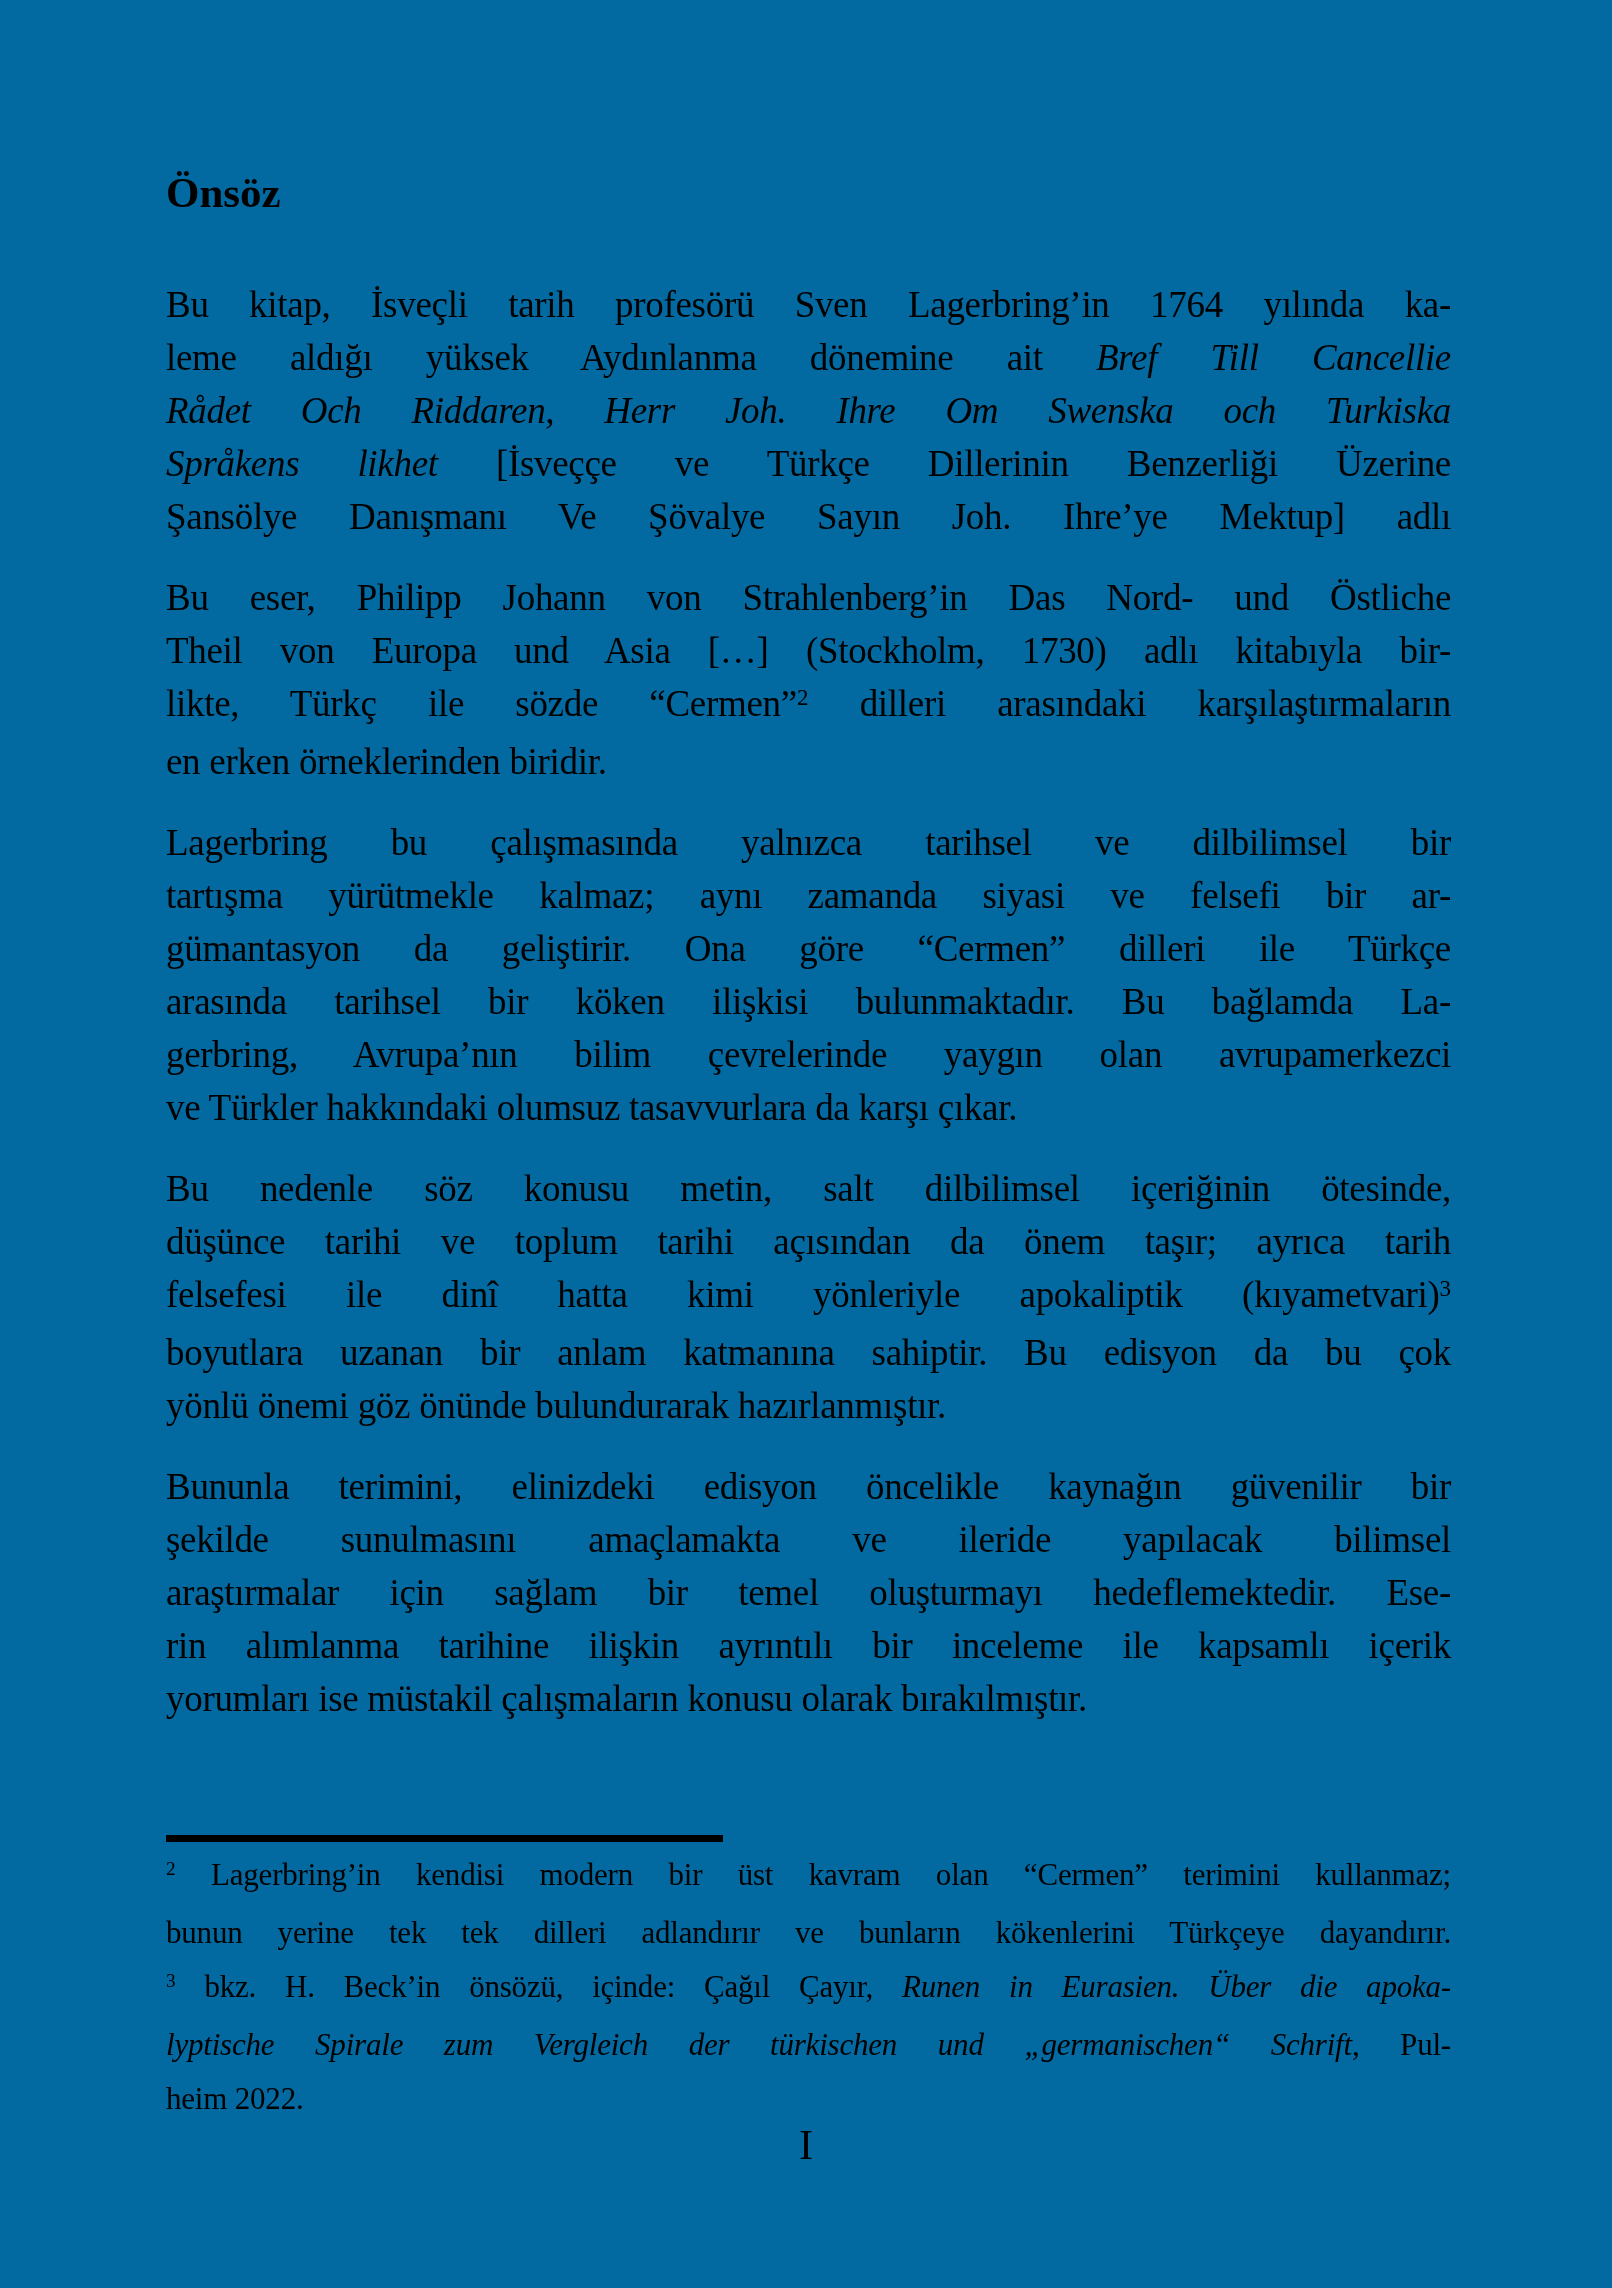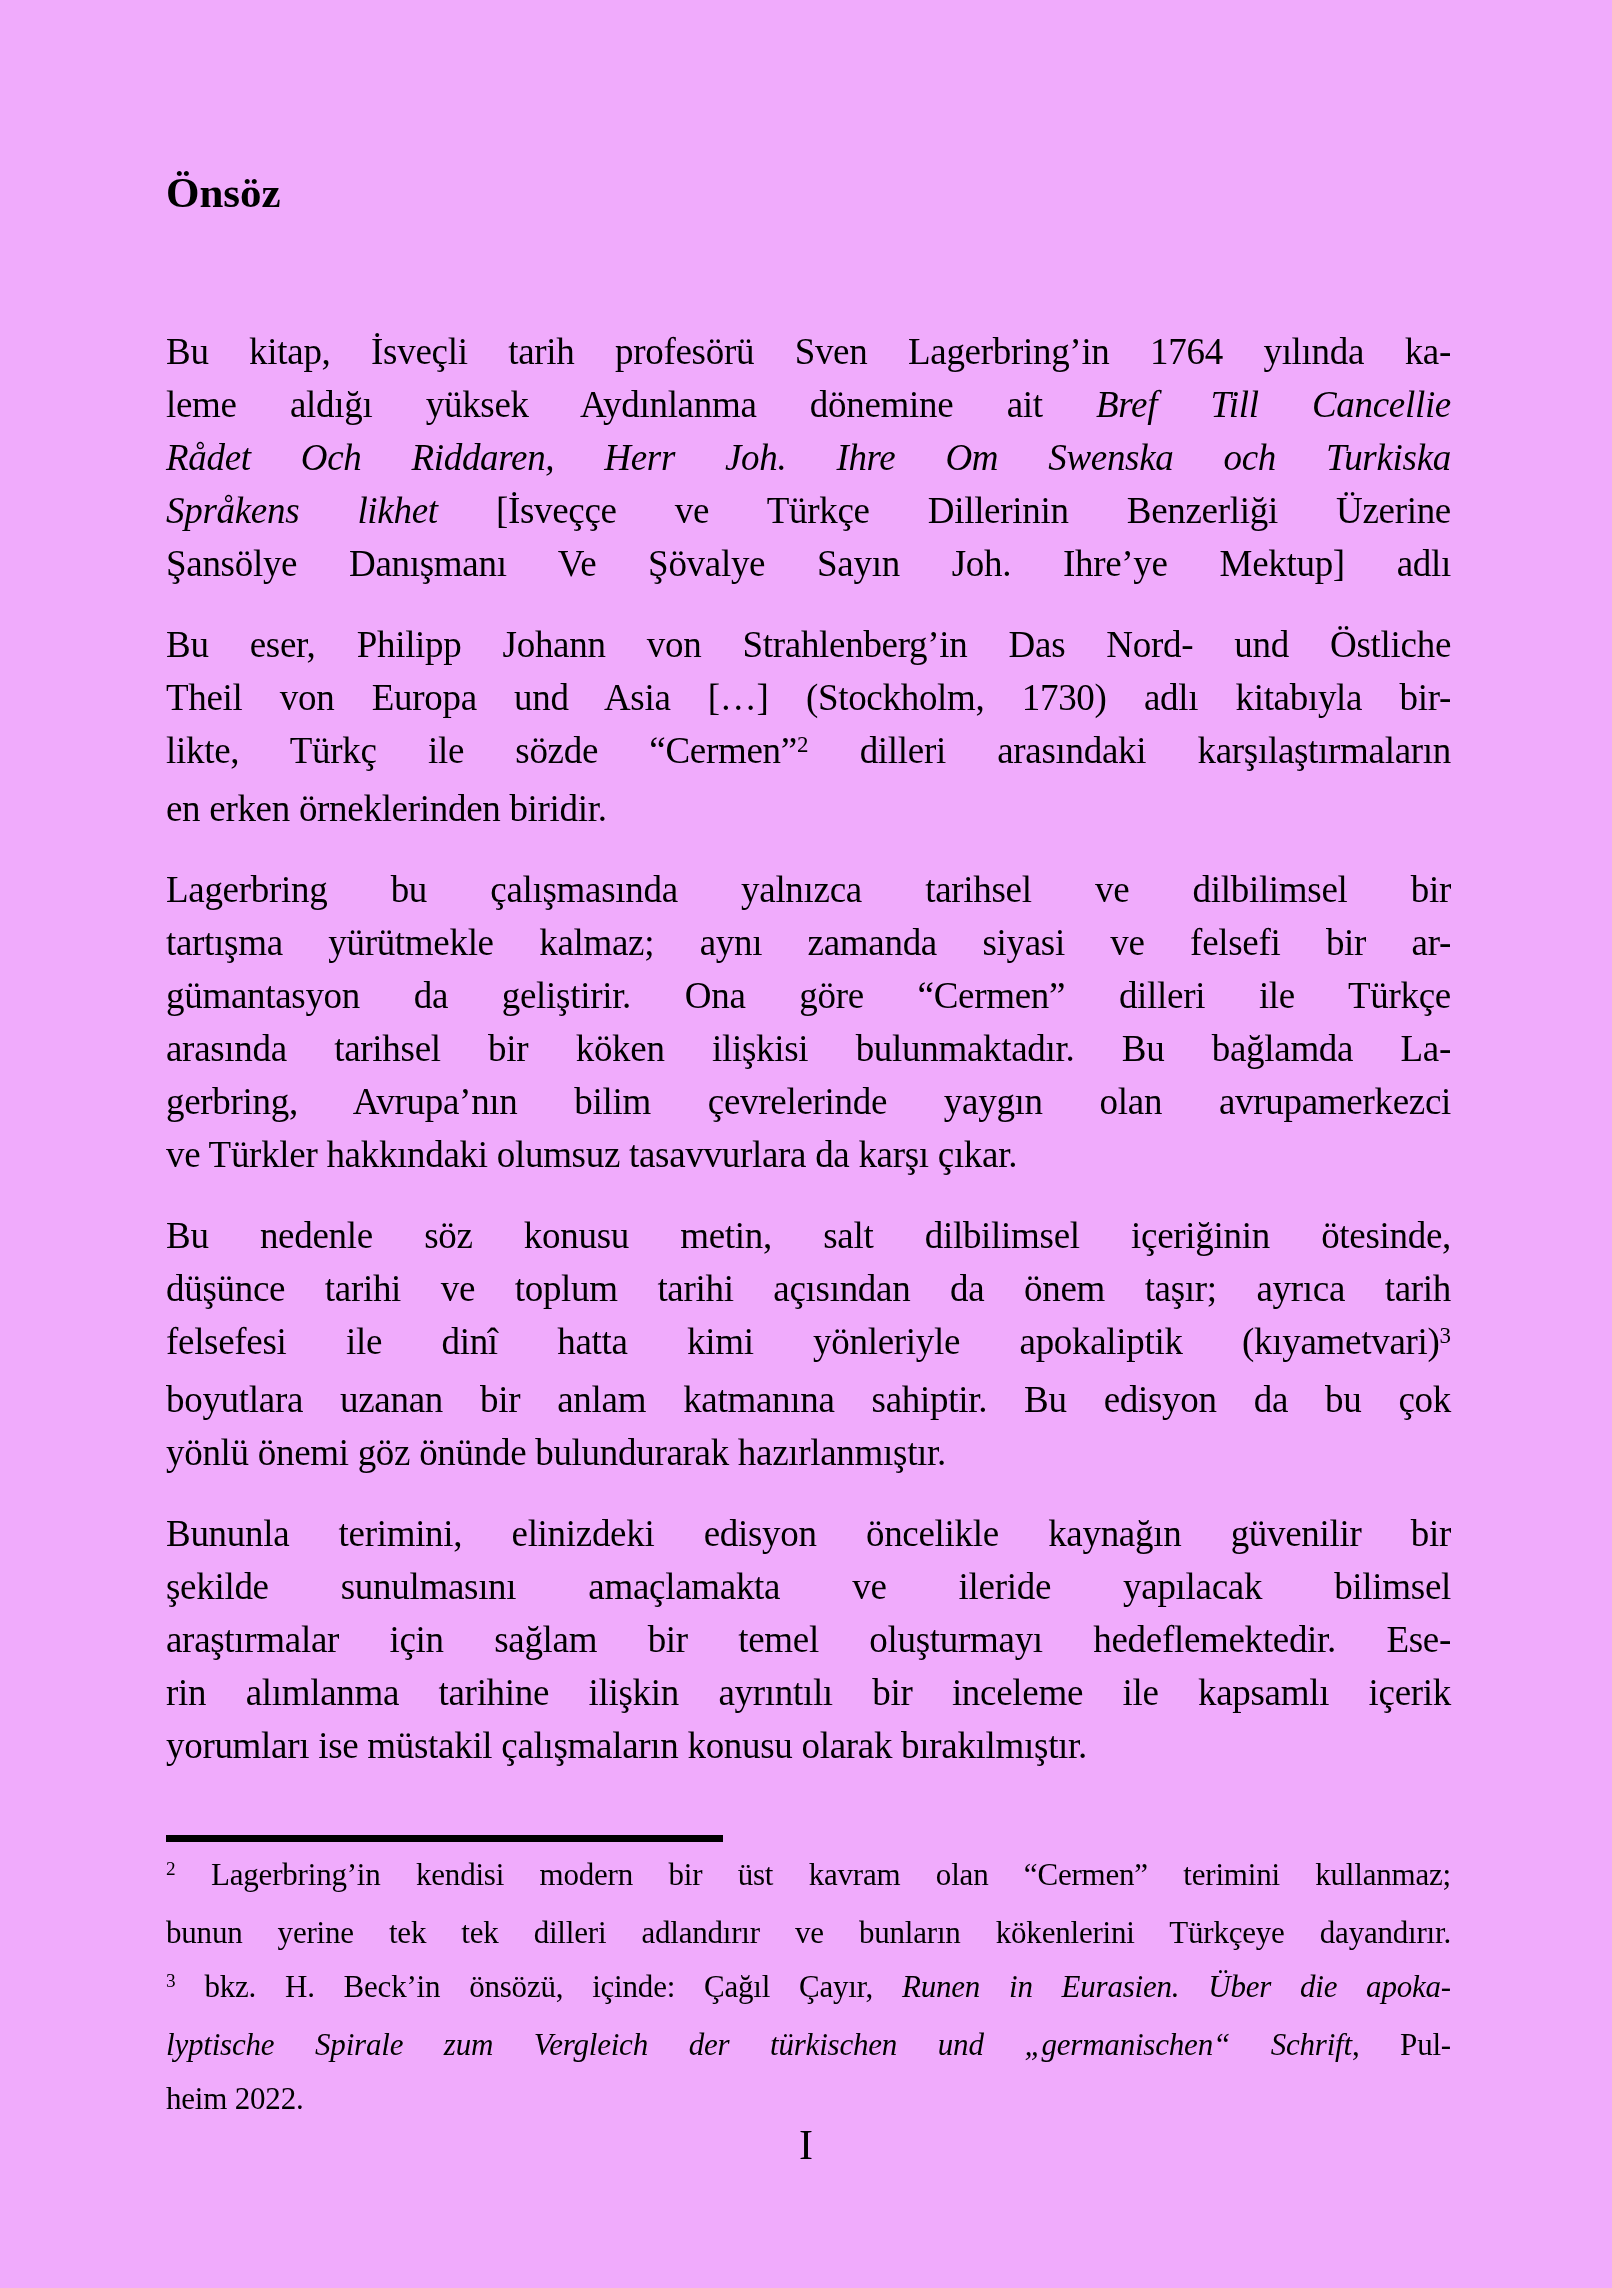--- a/index.html
+++ b/index.html
@@ -11,36 +11,35 @@
     width: 1612px;
     height: 2289px;
     position: relative;
     overflow: hidden;
     font-family: "Liberation Serif", "DejaVu Serif", serif;
     color: #000000;
   }
   .page {
     position: absolute;
     inset: 0;
-    background: #f0abfc;
+    background: #0369a1;
   }
   .heading {
     position: absolute;
     top: 168px;
     left: 166px;
     font-size: 43px;
     font-weight: bold;
     letter-spacing: 0px;
   }
   .body-text {
     position: absolute;
     top: 278px;
     left: 166px;
     width: 1285px;
-    margin-top: 47px;
   }
   .paragraph {
     margin: 0 0 28px 0;
   }
   .line {
     font-size: 37px;
     line-height: 53px;
     letter-spacing: -0.3px;
     white-space: nowrap;
   }

